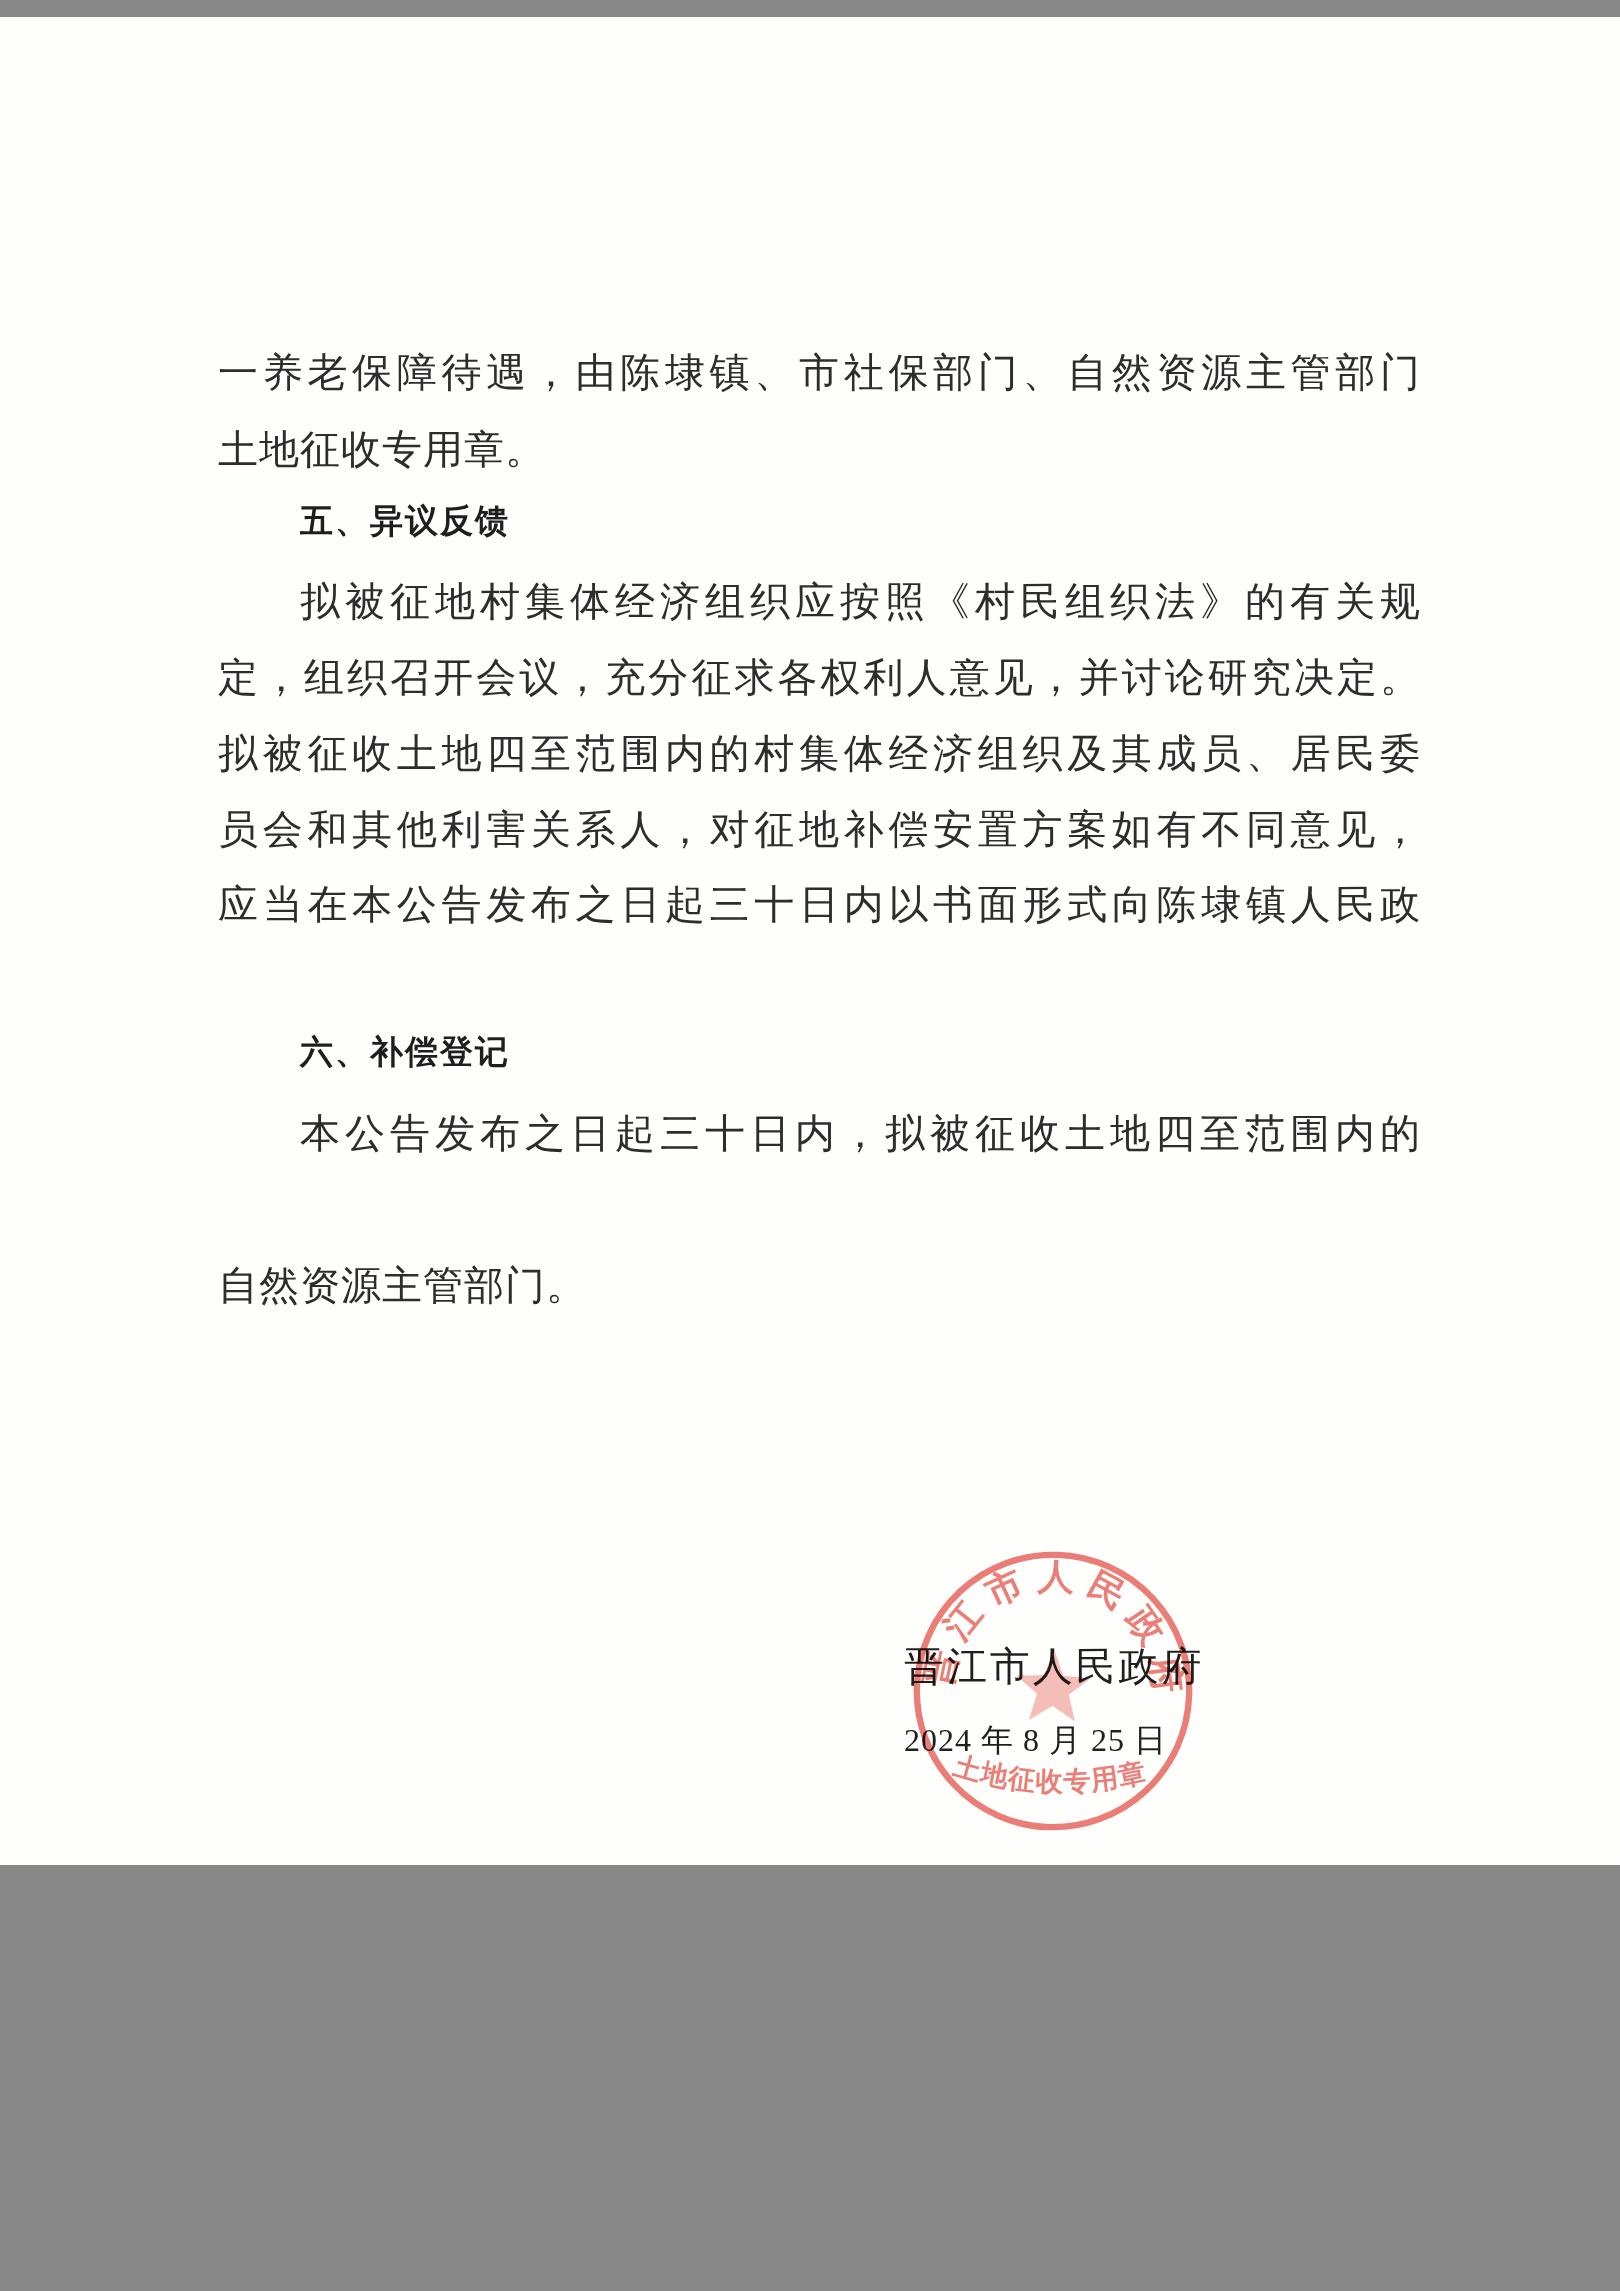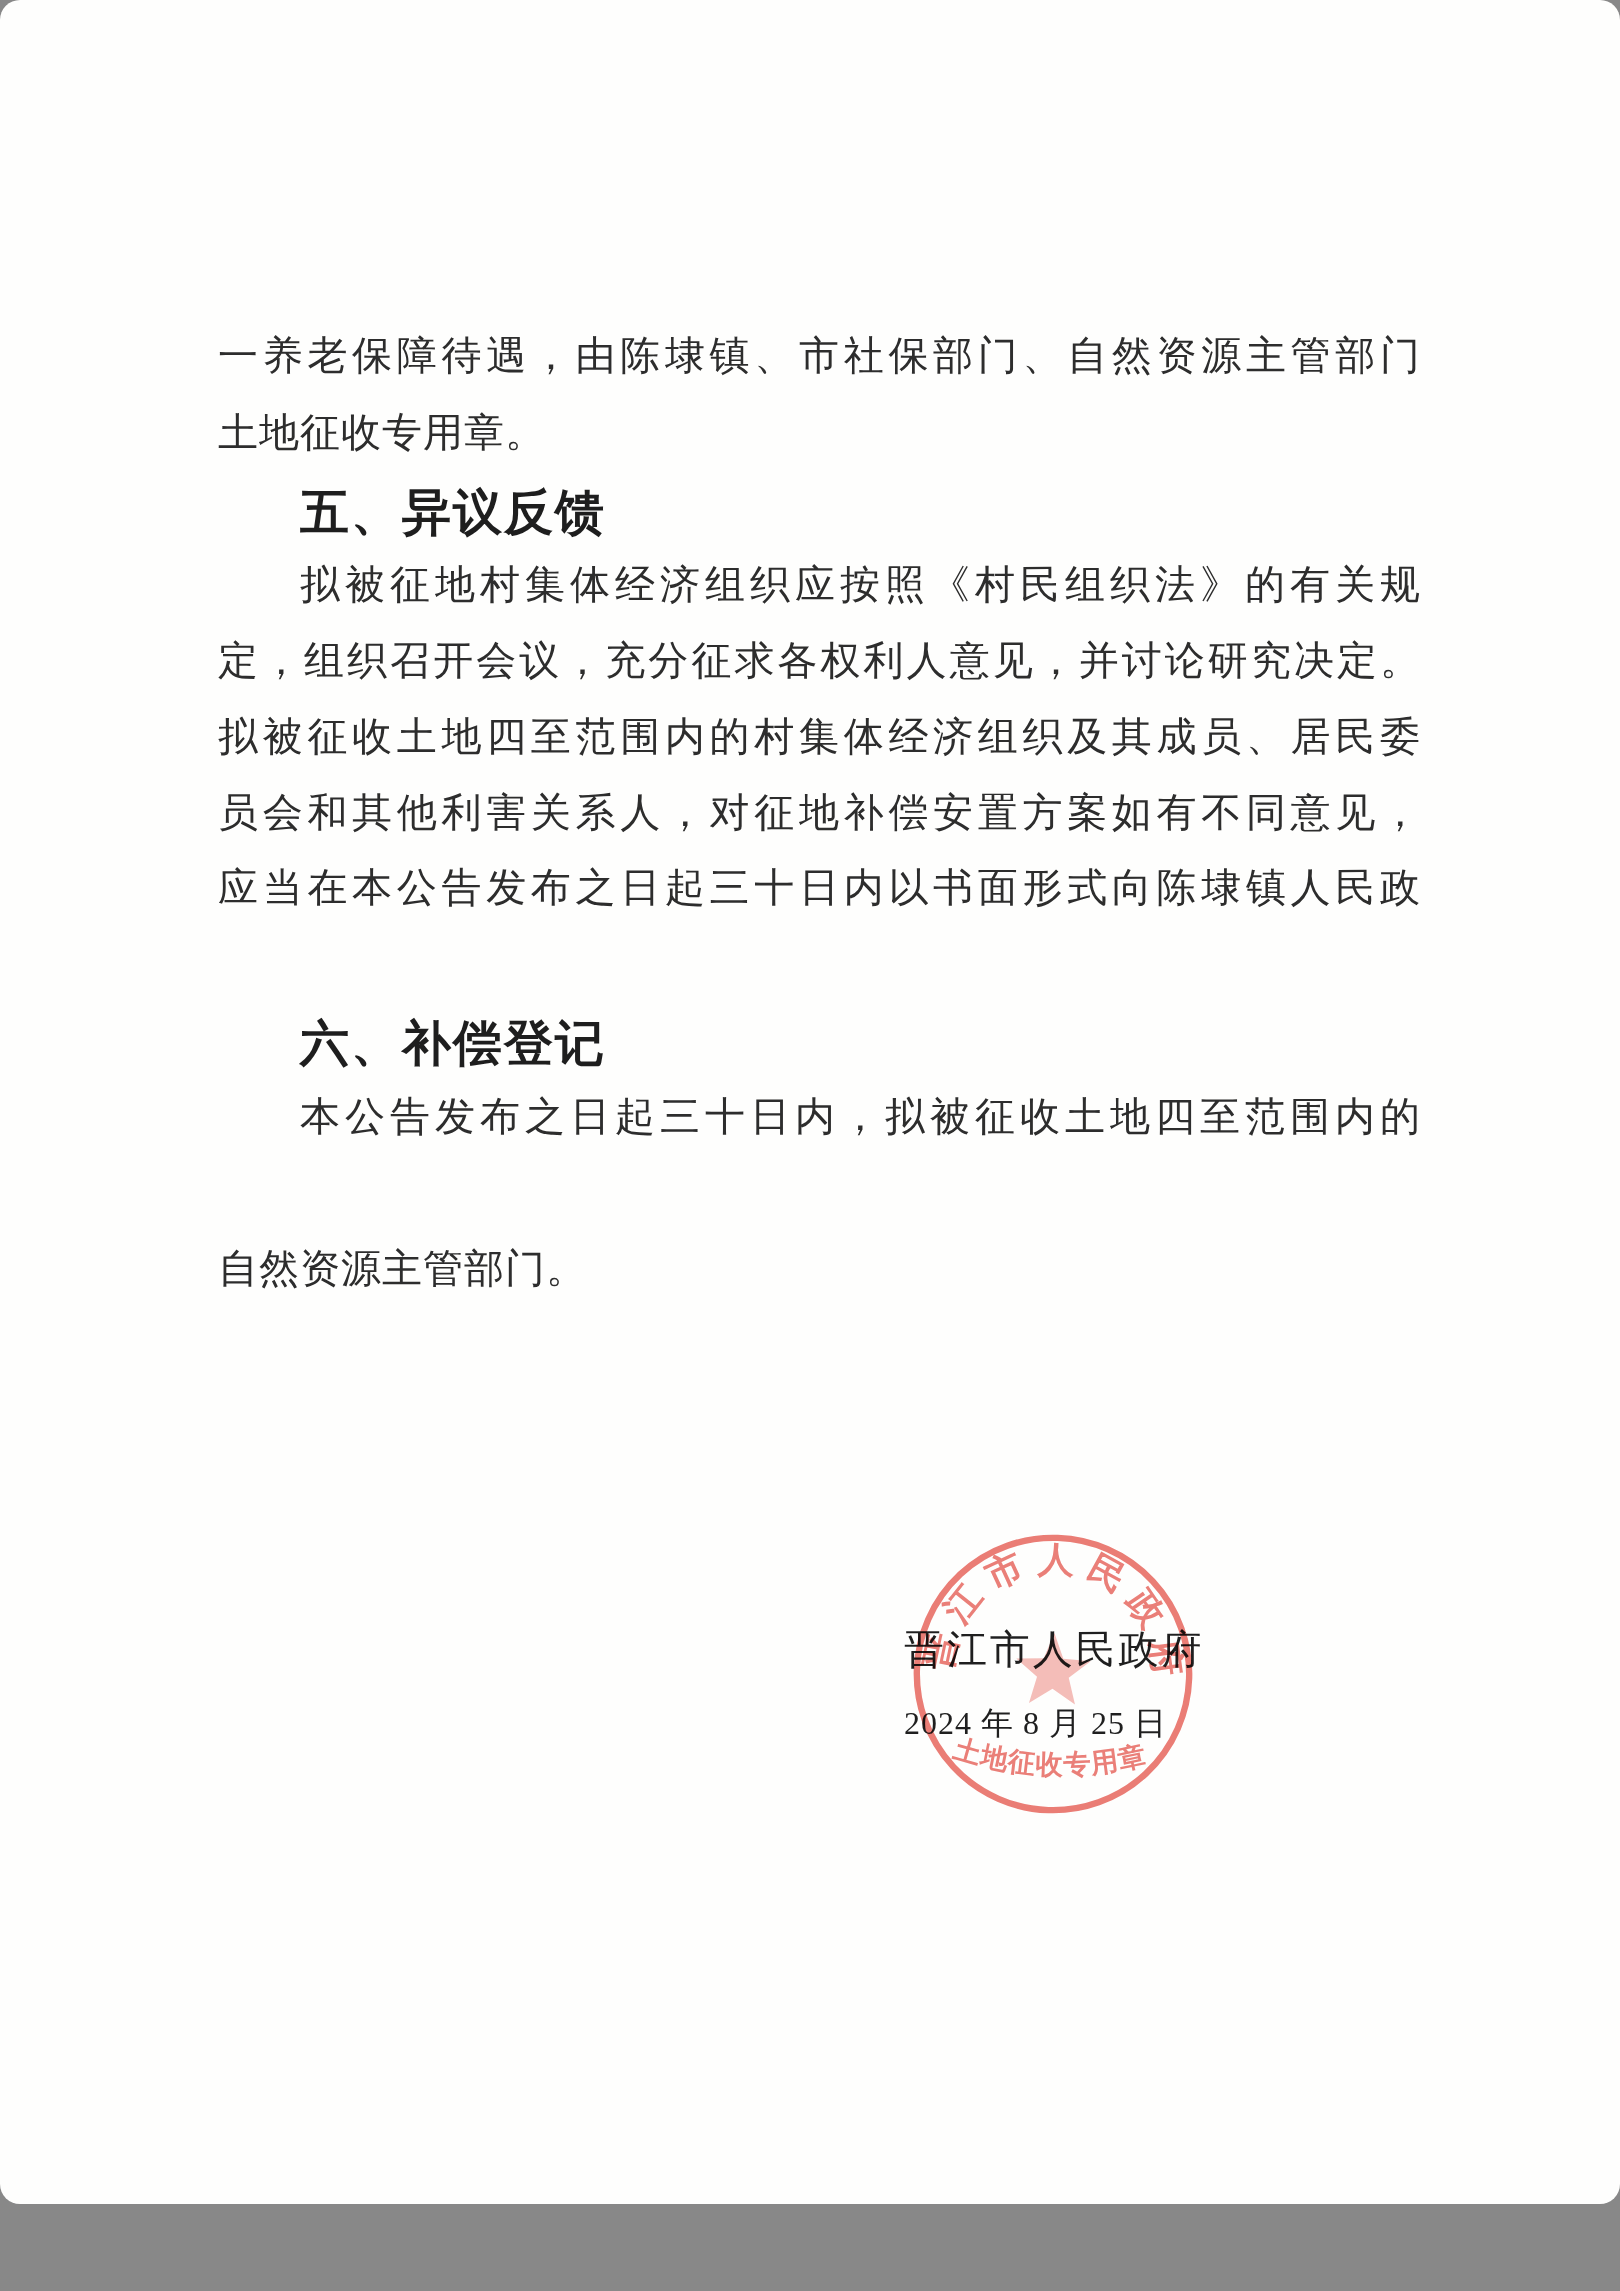--- a/index.html
+++ b/index.html
@@ -1,45 +1,44 @@
 <!DOCTYPE html>
 <html><head>
 <meta charset="utf-8">
 <style>
   html,body{margin:0;padding:0;background:#888;}
   .page{
     position:relative;
-    width:1620px;height:2204px;
-    margin:0 auto;
+    width:1620px;height:1848px;
+    margin:17px auto;
     background:#fefefd;
     overflow:hidden;
     font-family:"Liberation Serif","DejaVu Serif",serif;
     color:#2d2d2d;
-    border-radius:20px;
   }
   .line{
     position:absolute;
     left:218px;
     width:1203px;
     font-size:40px;
     line-height:1.15;
     letter-spacing:1px;
     white-space:nowrap;
   }
   .line.justify{
     white-space:normal;
     text-align:justify;
     text-align-last:justify;
   }
   .line.indent{ padding-left:82px;font-family:Liberation Serif, serif; }
   .line.indent.justify{ padding-left:0; text-indent:82px; }
   .heading{
     position:absolute;
     left:300px;
-    font-size:49px;
+    font-size:33px;
     line-height:1.1;
     font-weight:700;
     font-family:Liberation Sans, sans-serif;
     color:#1e1e1e;
     letter-spacing:2px;
     white-space:nowrap;
   }
   .sig-name{
     position:absolute;
     left:904px; top:1622px;

